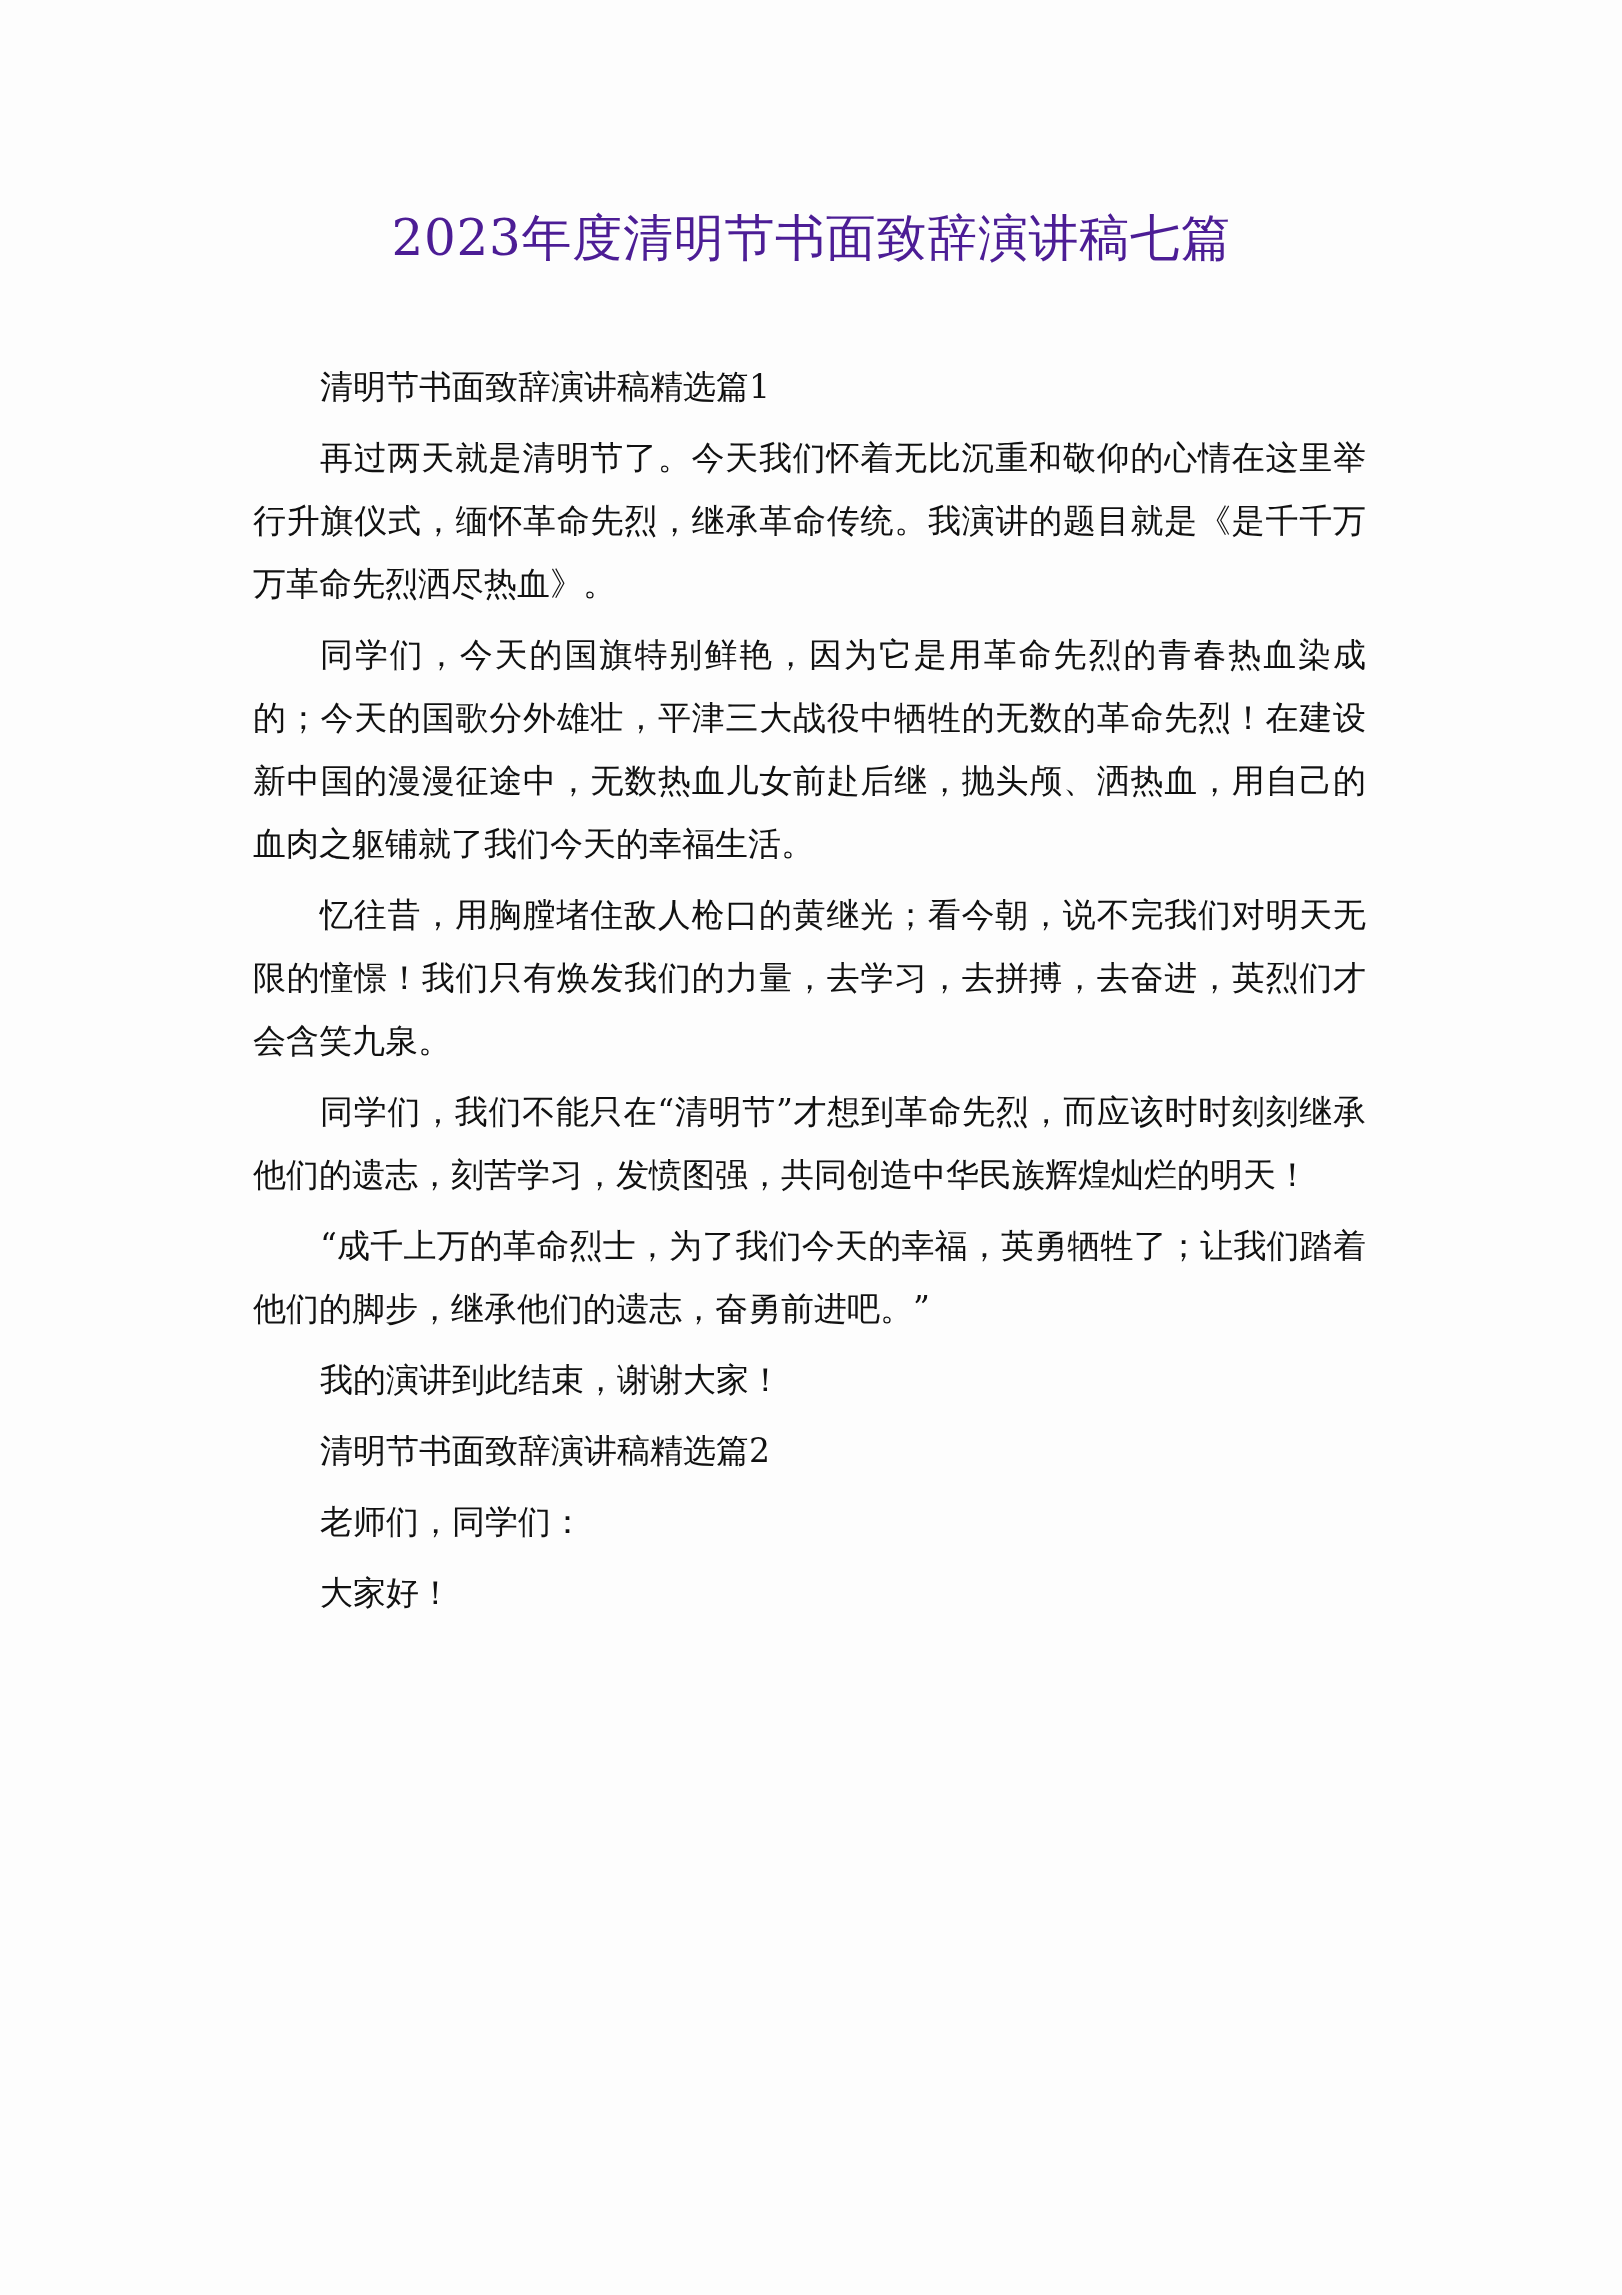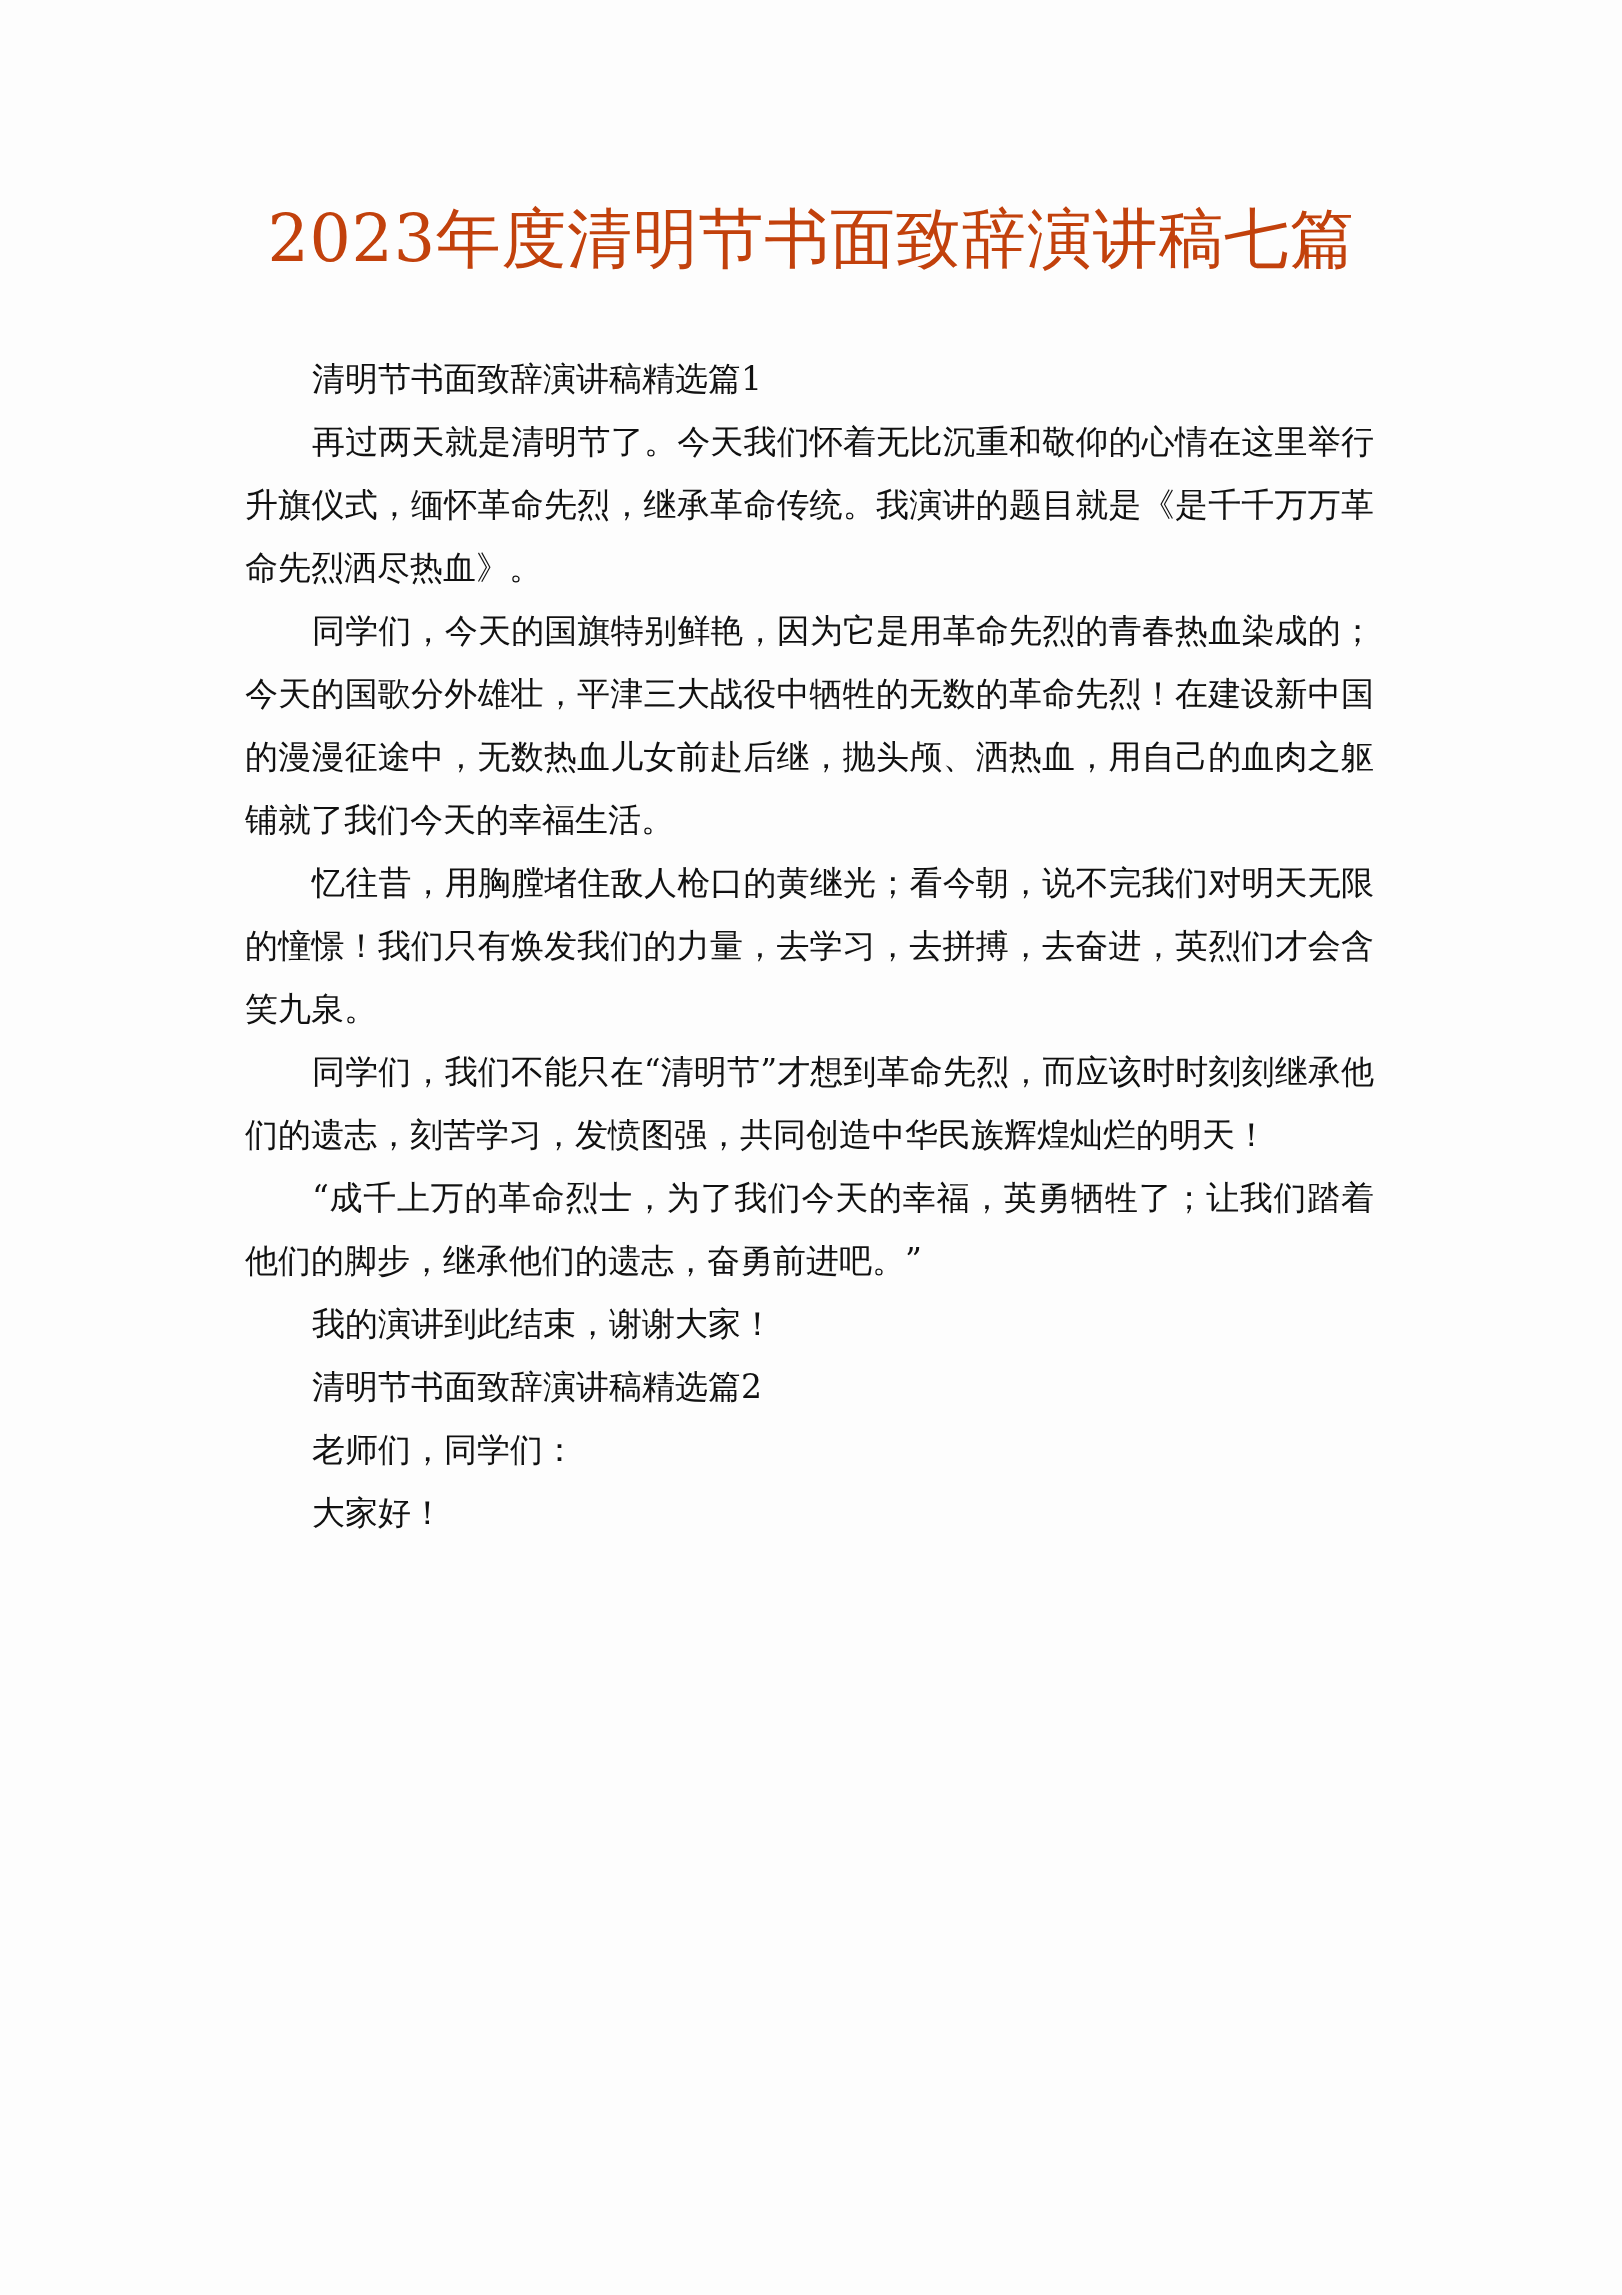--- a/index.html
+++ b/index.html
@@ -1,20 +1,20 @@
 <!DOCTYPE html>
 <html style="font-size:10.5px"><head>
   <meta charset="utf-8">
   <style>
     html, body { margin: 0; padding: 0; background: #fdfdfd; }
     body { width: 1623px; height: 2295px; position: relative; overflow: hidden; font-family: "DejaVu Serif", "Liberation Serif", serif; color: #111; }
     .page { position: absolute; left: 0; top: 0; width: 1623px; height: 2295px; background: #fdfdfd; }
-    .title { position: absolute; left: 0; right: 0; top: 196px; text-align: center; font-size: 65px; line-height: 85px; letter-spacing: 0.7px; color: #c2410c; }
+    .title { position: absolute; left: 0; right: 0; top: 196px; text-align: center; font-size: 50px; line-height: 85px; letter-spacing: 0.7px; color: #4c1d95; }
     .body { position: absolute; left: 245px; top: 347px; width: 1129px; font-size: 33px; line-height: 63px; text-align: justify; text-justify: inter-character; }
-    .p { margin: 0; text-indent: 67px; }
+    .p { margin: 8px; text-indent: 67px; }
     .p.heading { }
     .p.quote { text-indent: 67px; }
   </style>
 </head>
 <body>
 
 <div class="page">
   <div class="title">2023年度清明节书面致辞演讲稿七篇</div>
   <div class="body">
     <p class="p heading">清明节书面致辞演讲稿精选篇1</p>

